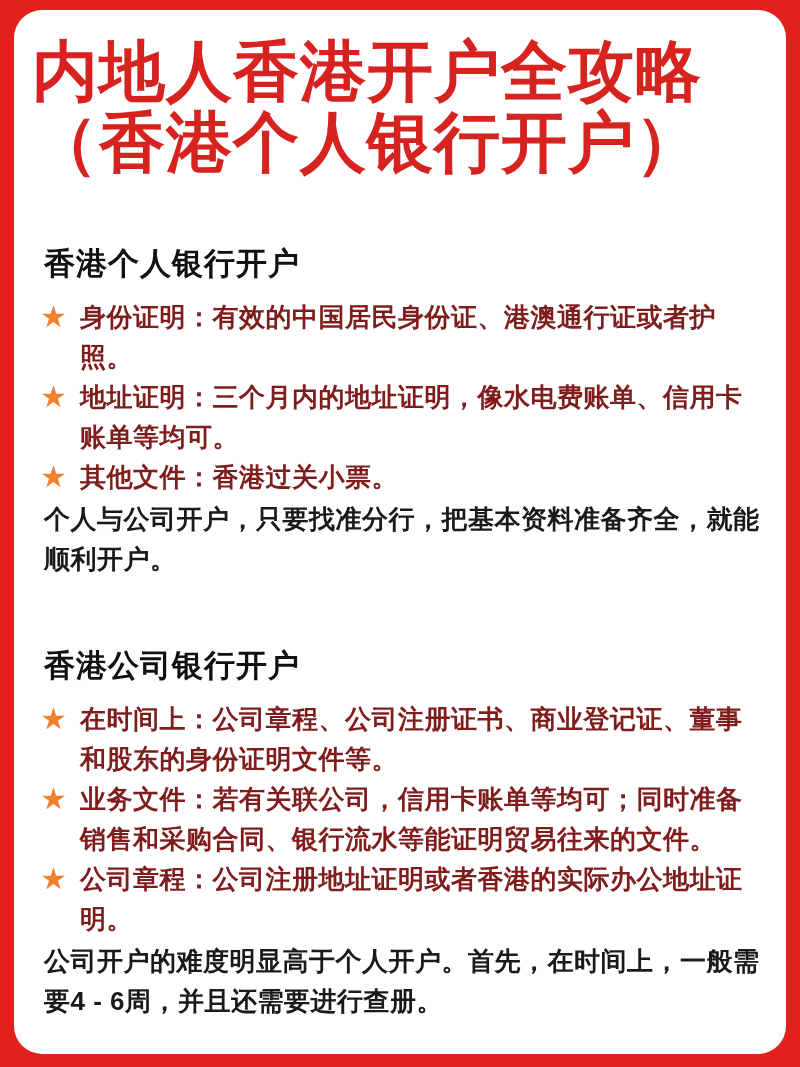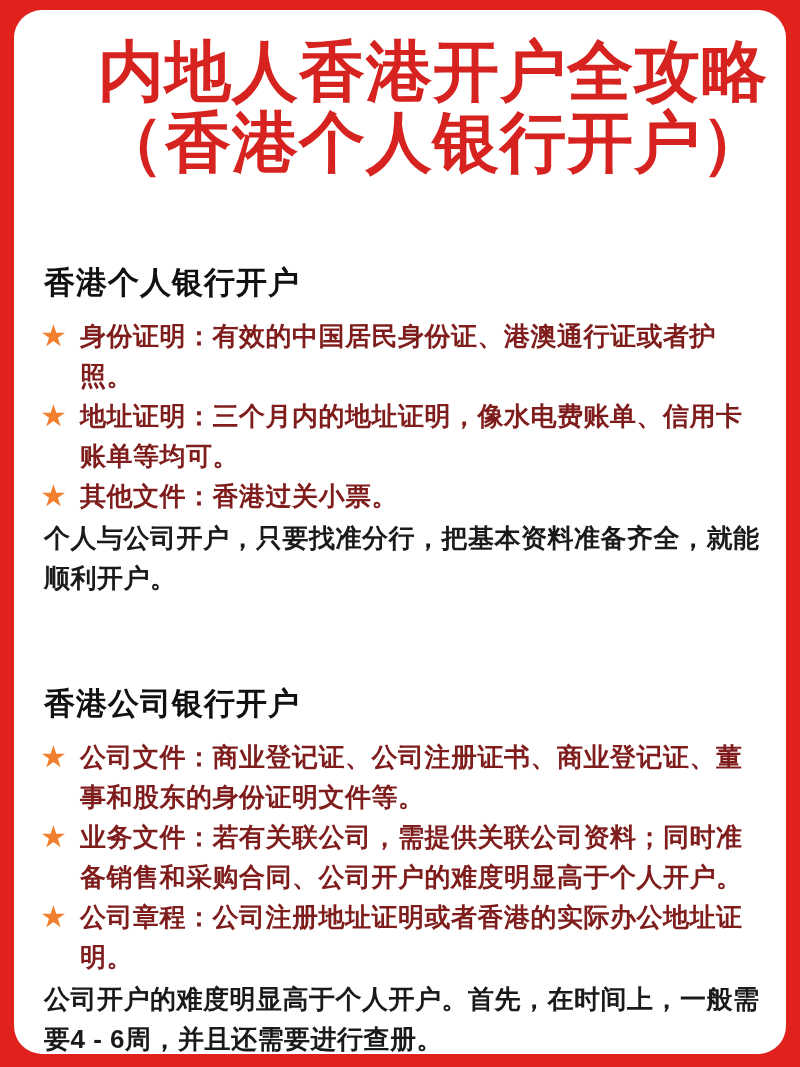--- a/index.html
+++ b/index.html
@@ -15,30 +15,30 @@
   }
   .inner {
     width: 100%;
     height: 100%;
     background: #FFFFFF;
     border-radius: 28px;
     padding: 24px 18px 0 18px;
     overflow: hidden;
   }
   .title {
-    text-align: right;
+    text-align: left;
     color: #D6231F;
     font-size: 66px;
     font-weight: 900;
     line-height: 1.07;
     letter-spacing: 1px;
     margin-top: 2px;
   }
   .title-line { display: block; }
-  .section { margin-top: 85px; }
+  .section { margin-top: 66px; }
   .section + .section { }
   .section-heading {
     color: #111111;
     font-size: 31px;
     font-weight: 800;
     margin: 0 0 12px 12px;
     letter-spacing: 1px;
   }
   .bullet-list { list-style: none; }
   .bullet {
@@ -98,25 +98,25 @@
         </li>
       </ul>
       <p class="note">个人与公司开户，只要找准分行，把基本资料准备齐全，就能顺利开户。</p>
     </section>
 
     <section class="section">
       <h2 class="section-heading">香港公司银行开户</h2>
       <ul class="bullet-list">
         <li class="bullet">
           <span class="star">★</span>
-          <span class="bullet-text">公司文件：商业登记证、公司注册证书、商业登记证、董事和股东的身份证明文件等。</span>
+          <span class="bullet-text">在时间上：公司章程、公司注册证书、商业登记证、董事和股东的身份证明文件等。</span>
         </li>
         <li class="bullet">
           <span class="star">★</span>
-          <span class="bullet-text">业务文件：若有关联公司，需提供关联公司资料；同时准备销售和采购合同、公司开户的难度明显高于个人开户。</span>
+          <span class="bullet-text">业务文件：若有关联公司，信用卡账单等均可；同时准备销售和采购合同、银行流水等能证明贸易往来的文件。</span>
         </li>
         <li class="bullet">
           <span class="star">★</span>
           <span class="bullet-text">公司章程：公司注册地址证明或者香港的实际办公地址证明。</span>
         </li>
       </ul>
       <p class="note">公司开户的难度明显高于个人开户。首先，在时间上，一般需要4 - 6周，并且还需要进行查册。</p>
     </section>
 
   </div>

